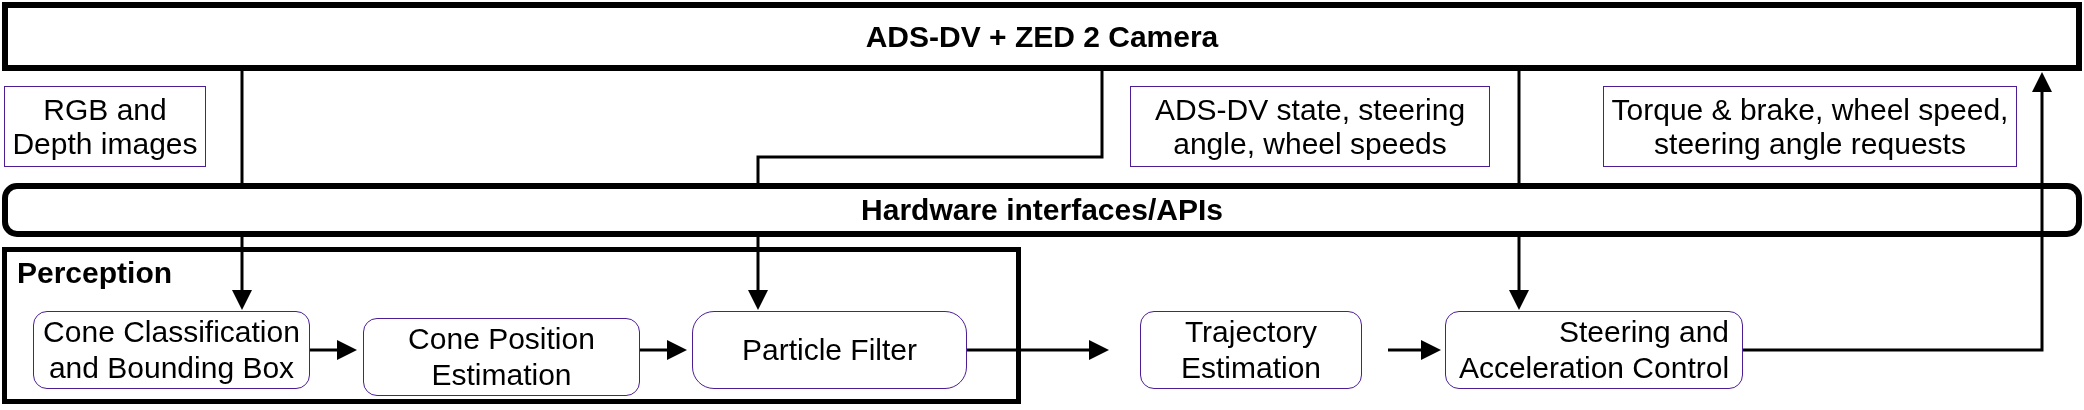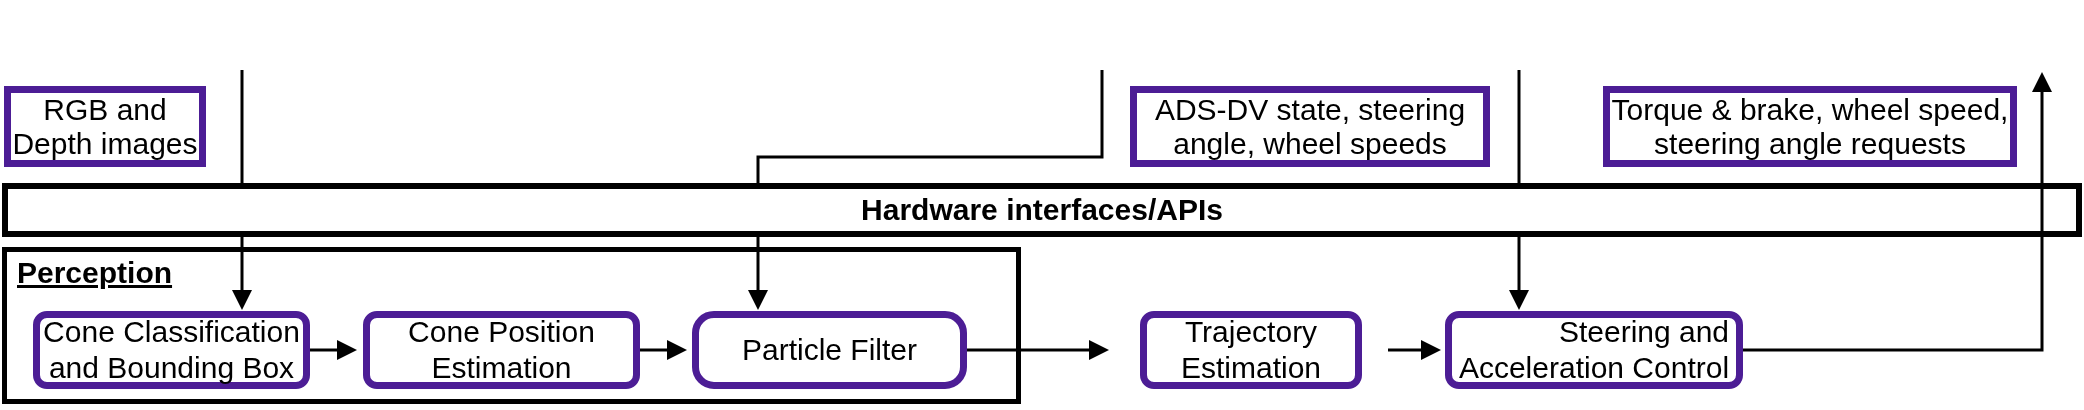--- a/index.html
+++ b/index.html
@@ -16,84 +16,86 @@
     position: absolute;
     box-sizing: border-box;
     background: #ffffff;
     display: flex;
     align-items: center;
     justify-content: center;
     text-align: center;
   }
   .thick  { border: 6px solid #000000; }
   .medium { border: 5px solid #000000; }
-  .thin   { border: 7px solid #4c1d95; }
+  .thin   { border: 1px solid #4c1d95; }
   .title-text { font-weight: 700; font-size: 30px; }
   .label-text { font-size: 30px; line-height: 34px; white-space: pre-line; }
   .node {
     border-radius: 14px;
     font-size: 30px;
     line-height: 36px;
     white-space: pre-line;
   }
   .container { background: #ffffff; }
   .section-title {
     position: absolute;
     top: 4px;
     left: 10px;
     font-weight: 700;
     font-size: 30px;
-    text-decoration: underline;
   }
   svg.connectors {
     position: absolute;
     left: 0; top: 0;
     width: 2084px; height: 410px;
     z-index: 10;
     pointer-events: none;
   }
   svg.connectors * { stroke: #000000; fill: none; stroke-width: 3; }
   svg.connectors polygon { fill: #000000; stroke: none; }
 </style>
 </head>
 <body>
 
 <div class="canvas">
 
+  <div class="box thick title-text" style="left:2px; top:2px; width:2080px; height:69px;">
+    <span>ADS-DV + ZED 2 Camera</span>
+  </div>
 
   <div class="box thin label-text" style="left:4px; top:86px; width:202px; height:81px;">
     <span>RGB and
 Depth images</span>
   </div>
 
   <div class="box thin label-text" style="left:1603px; top:86px; width:414px; height:81px;">
     <span>Torque &amp; brake, wheel speed,
 steering angle requests</span>
   </div>
 
   <div class="box thin label-text" style="left:1130px; top:86px; width:360px; height:81px;">
     <span>ADS-DV state, steering
 angle, wheel speeds</span>
   </div>
 
-  <div class="box thick title-text" style="left:2px; top:183px; width:2080px; height:54px;">
+  <div class="box thick title-text" style="left:2px; top:183px; width:2080px; height:54px;border-radius:15px;">
     <span>Hardware interfaces/APIs</span>
   </div>
 
   <div class="box medium container" style="left:2px; top:247px; width:1019px; height:157px;">
     <span class="section-title">Perception</span>
   </div>
 
 
   <div class="box thin node" style="left:33px; top:311px; width:277px; height:78px;">
     <span>Cone Classification
 and Bounding Box</span>
   </div>
 
-  <div class="box thin node" style="left:363px; top:311px; width:277px; height:78px;">
+  <div class="box thin node" style="left:363px; top:318px; width:277px; height:78px;">
     <span>Cone Position
 Estimation</span>
   </div>
 
   <div class="box thin node" style="left:692px; top:311px; width:275px; height:78px;border-radius:22px;">
     <span>Particle Filter</span>
   </div>
 
   <div class="box thin node" style="left:1140px; top:311px; width:222px; height:78px;">
     <span>Trajectory

